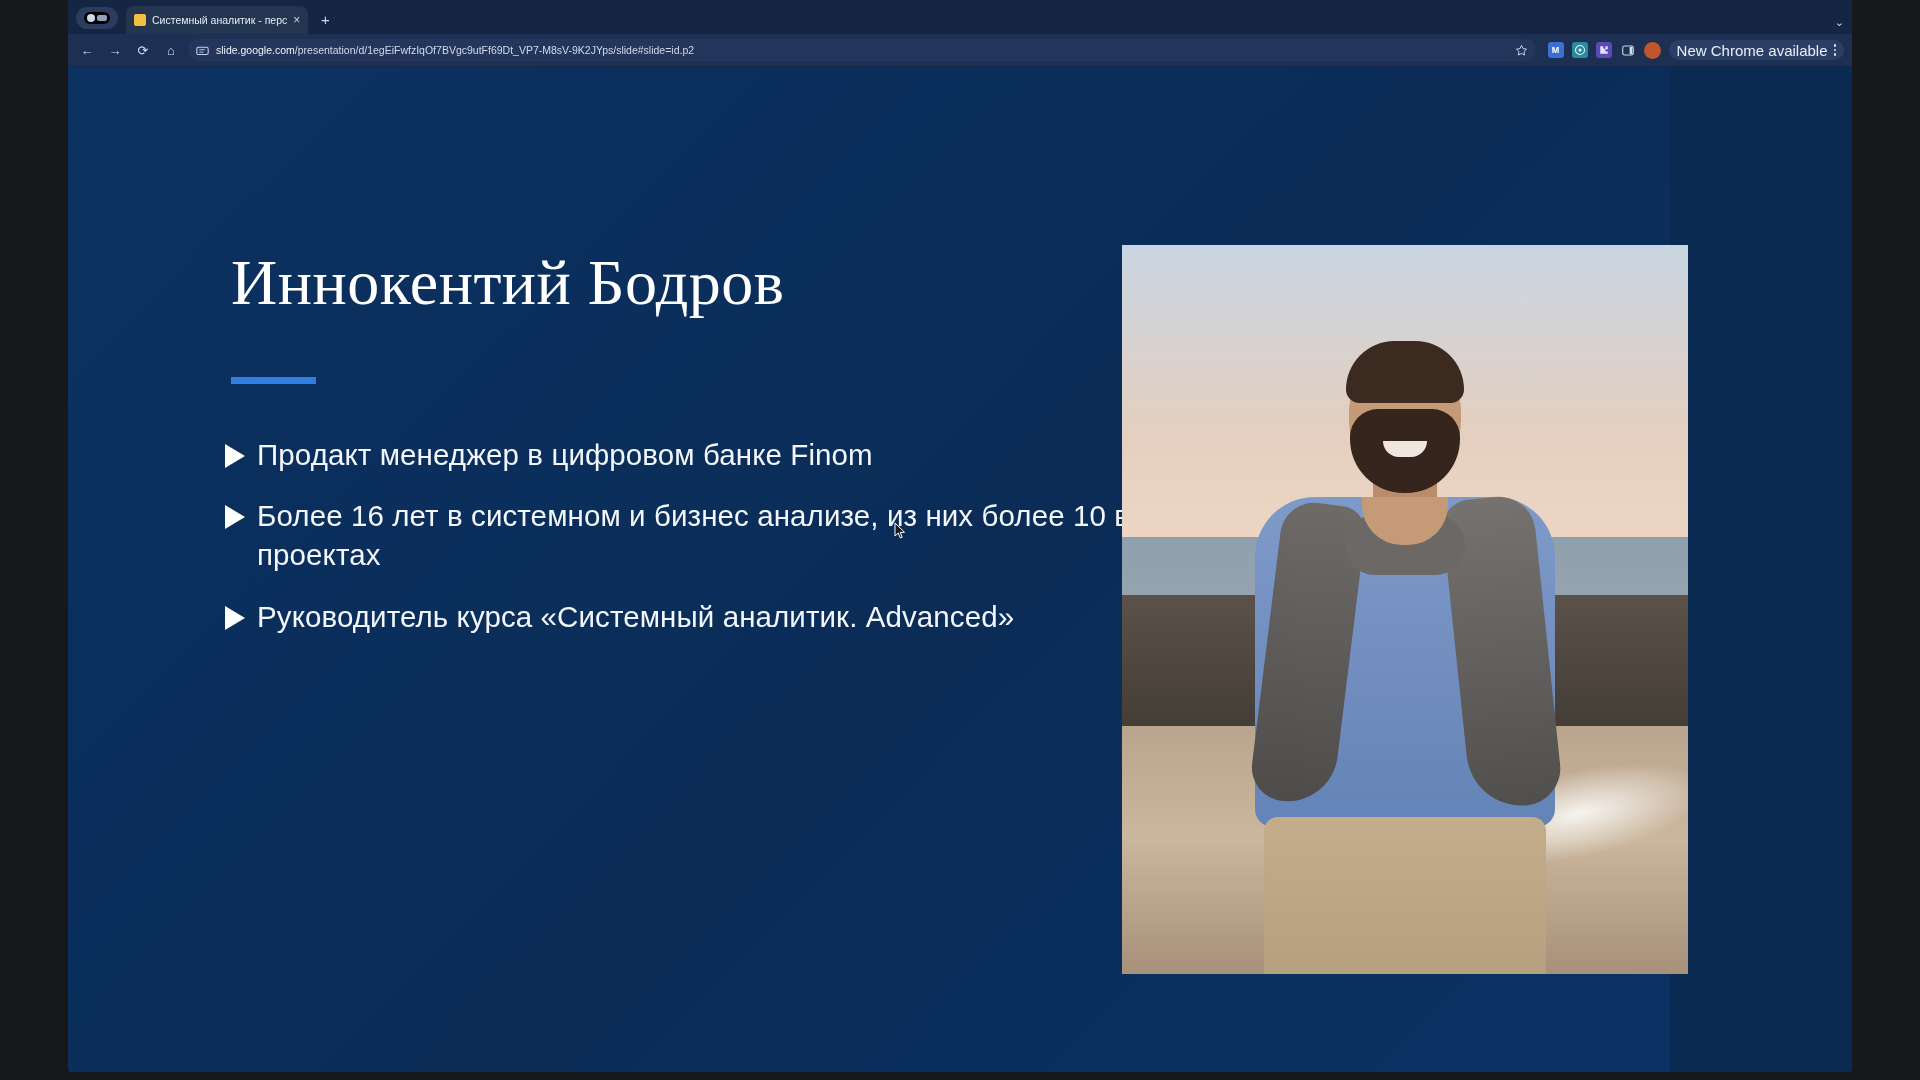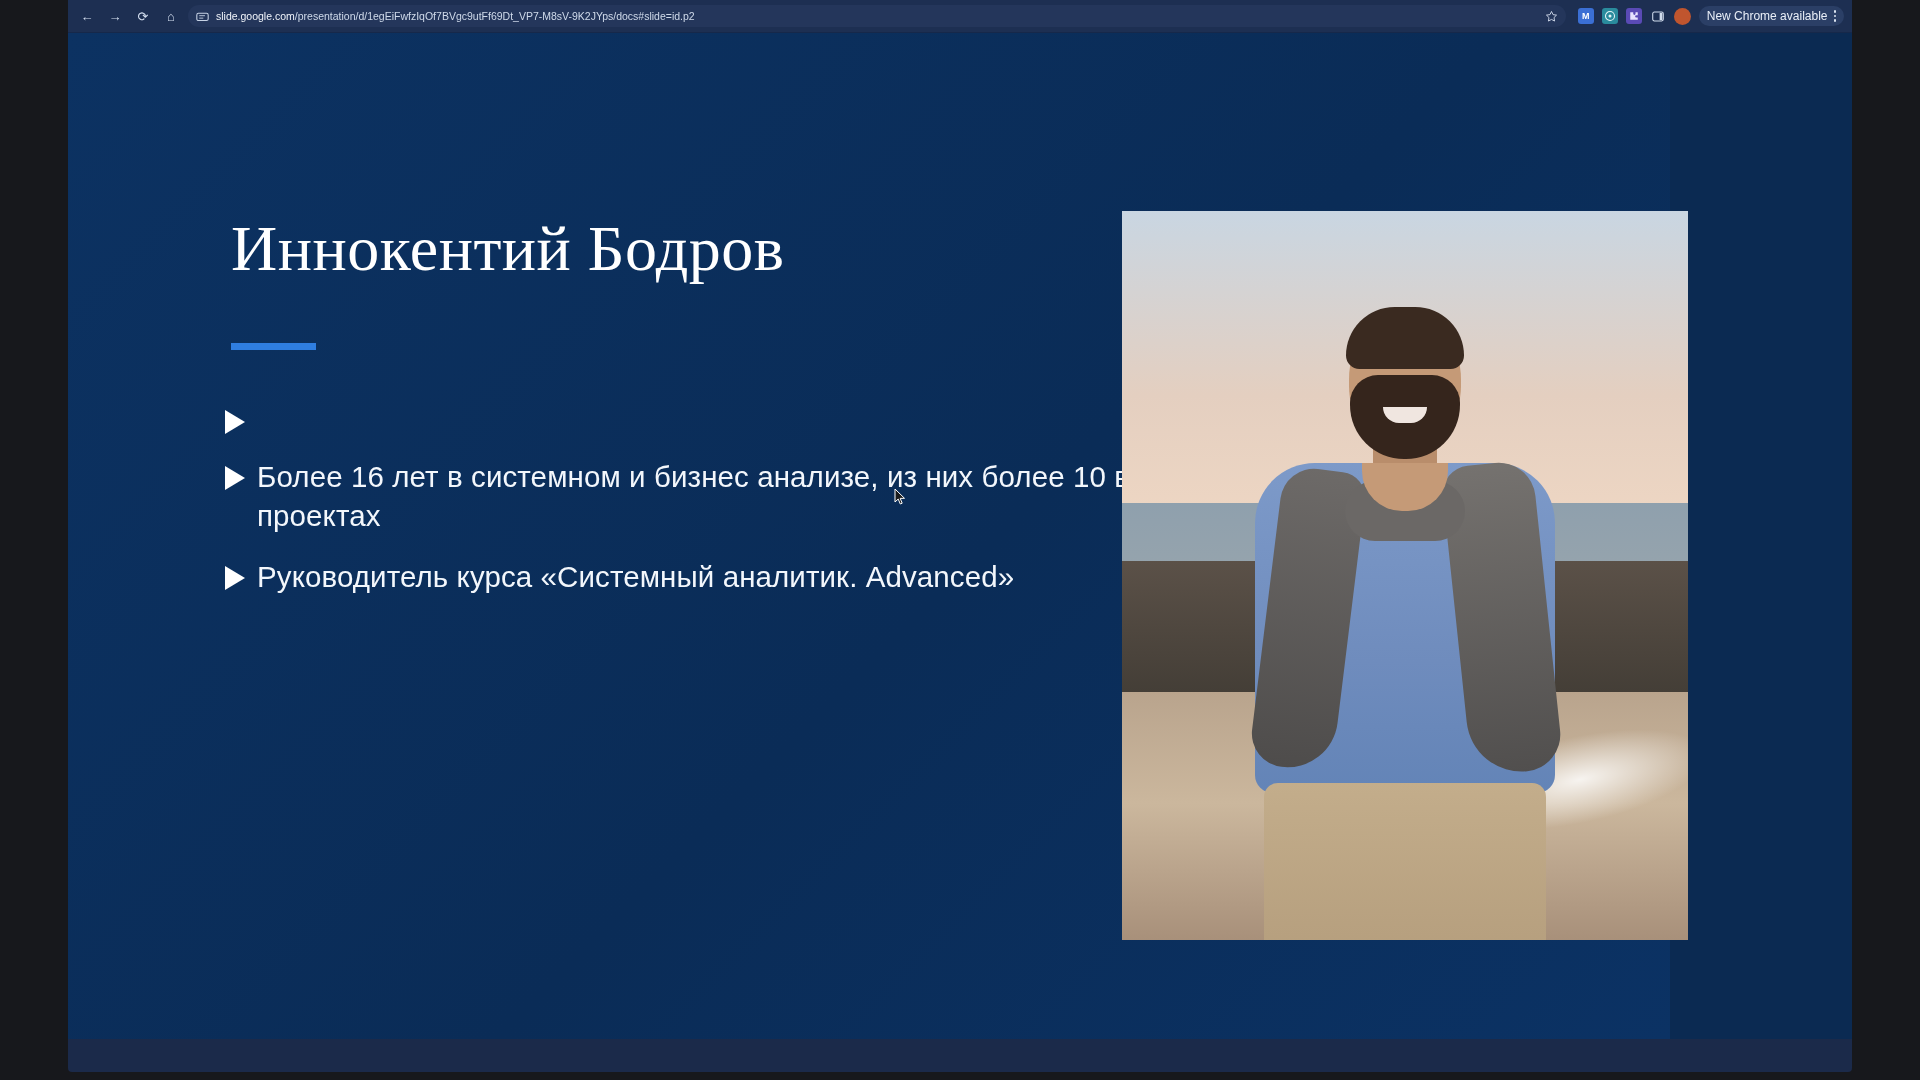--- a/index.html
+++ b/index.html
@@ -179,21 +179,21 @@
     background: #2b3f66;
     border-radius: 10px;
     display: flex;
     align-items: center;
     padding: 0 6px 0 8px;
     gap: 4px;
     margin-left: 2px;
     cursor: pointer;
   }
   .update-chip .update-text {
-    font-size: 12px;
+    font-size: 15px;
     color: #e9eff8;
     white-space: nowrap;
   }
   .kebab {
     display: flex;
     flex-direction: column;
     gap: 2px;
     align-items: center;
     padding: 0 2px;
     cursor: pointer;
@@ -395,35 +395,54 @@
 </head>
 <body>
 
 <div id="screen">
 
   <div class="desk-left"></div>
   <div class="desk-right"></div>
 
   <div class="browser">
 
+    <div class="tabstrip">
+      <div class="profile-chip">
+        <svg width="26" height="12" viewBox="0 0 26 12">
+          <rect x="0" y="0" width="26" height="12" rx="6" fill="#3e5party"></rect>
+          <circle cx="7" cy="6" r="4" fill="#cfd9e8"></circle>
+          <rect x="13" y="3" width="10" height="6" rx="2" fill="#8fa2bd"></rect>
+        </svg>
+      </div>
+
+      <div class="tab">
+        <span class="favicon"></span>
+        <span class="tab-title">Системный аналитик - перс</span>
+        <span class="tab-close">×</span>
+      </div>
+
+      <div class="newtab">+</div>
+
+      <div class="tabstrip-right">⌄</div>
+    </div>
 
     <div class="toolbar">
       <div class="nav-btn">←</div>
       <div class="nav-btn">→</div>
       <div class="nav-btn">⟳</div>
       <div class="nav-btn">⌂</div>
 
       <div class="omnibox">
         <svg class="urlbox-icon" width="13" height="13" viewBox="0 0 16 16">
           <rect x="1" y="4" width="14" height="9" rx="2" fill="none" stroke="#c7d3e6" stroke-width="1.3"></rect>
           <line x1="4" y1="7" x2="11" y2="7" stroke="#c7d3e6" stroke-width="1.1"></line>
           <line x1="4" y1="10" x2="9" y2="10" stroke="#c7d3e6" stroke-width="1.1"></line>
         </svg>
         <span class="url-text">
-          <span class="url-host">slide.google.com</span><span>/presentation/d/1egEiFwfzIqOf7BVgc9utFf69Dt_VP7-M8sV-9K2JYps/docs#slide=id.p2</span>
+          <span class="url-host">slide.google.com</span><span>/presentation/d/1egEiFwfzIqOf7BVgc9utFf69Dt_VP7-M8sV-9K2JYps/slide#slide=id.p2</span>
         </span>
         <svg class="star-icon" width="13" height="13" viewBox="0 0 16 16">
           <path d="M8 1.8l1.9 3.9 4.3.6-3.1 3 .7 4.3L8 11.6l-3.8 2 .7-4.3-3.1-3 4.3-.6z" fill="none" stroke="#d6e0ef" stroke-width="1.1" stroke-linejoin="round"></path>
         </svg>
       </div>
 
       <div class="ext-icons">
         <div class="ext ext-blue">M</div>
         <div class="ext ext-teal">
           <svg width="12" height="12" viewBox="0 0 16 16">
@@ -461,20 +480,21 @@
         <div class="slide-title">Иннокентий Бодров</div>
         <div class="title-rule"></div>
 
         <div class="bullets">
           <div class="bullet">
             <span class="marker">
               <svg width="24" height="26" viewBox="0 0 24 26">
                   <path d="M2 1 L22 13 L2 25 Z" fill="#ffffff"></path>
                 </svg>
             </span>
+            <span class="btext">Продакт менеджер в цифровом банке Finom</span>
           </div>
           <div class="bullet">
             <span class="marker">
               <svg width="24" height="26" viewBox="0 0 24 26">
                   <path d="M2 1 L22 13 L2 25 Z" fill="#ffffff"></path>
                 </svg>
             </span>
             <span class="btext">Более 16 лет в системном и бизнес анализе, из них более 10 в проектах</span>
           </div>
           <div class="bullet">

